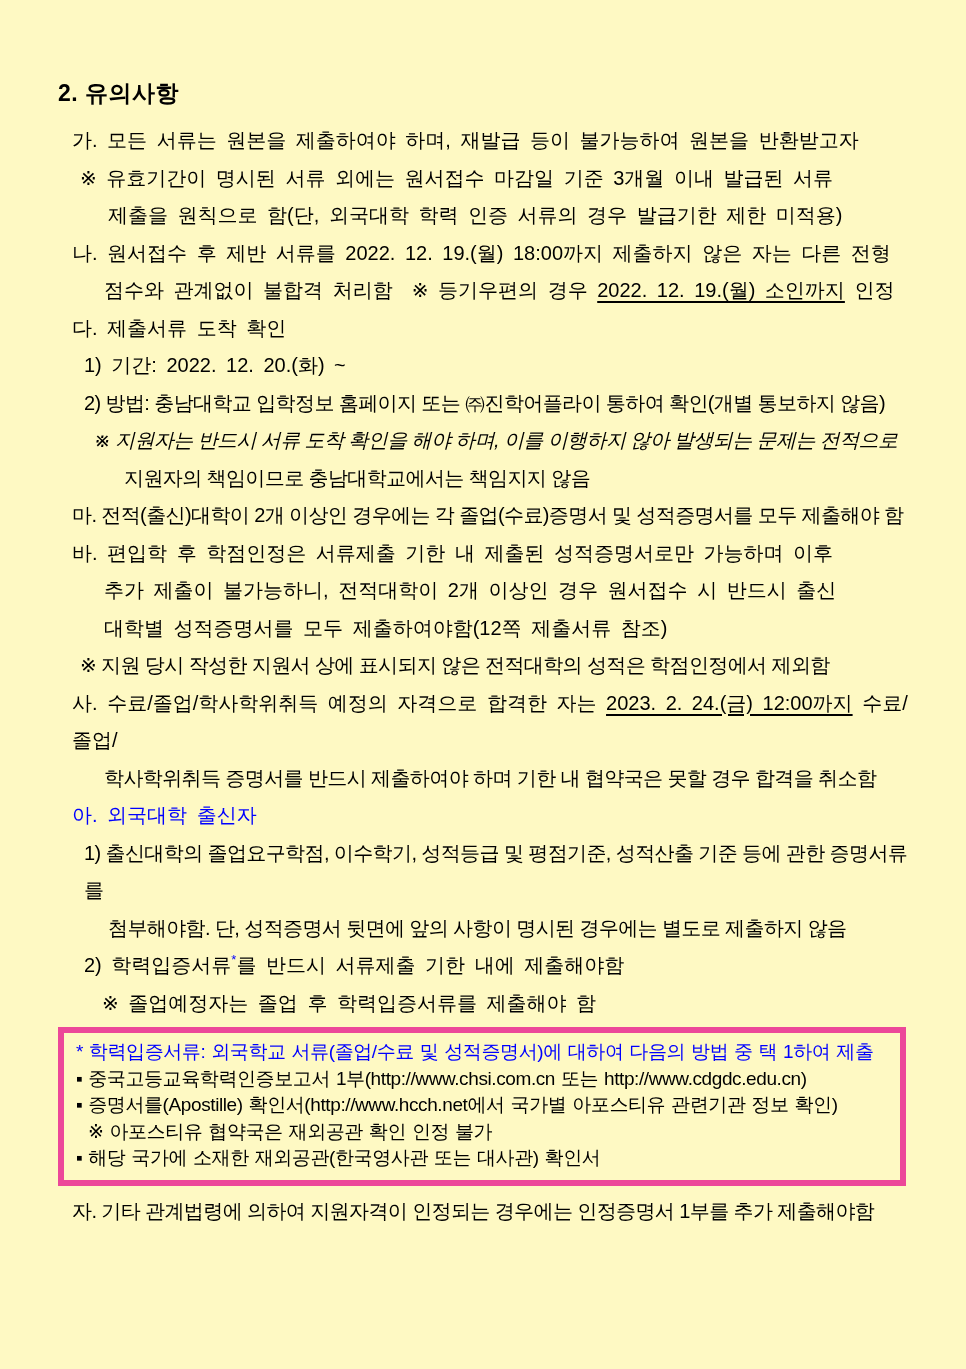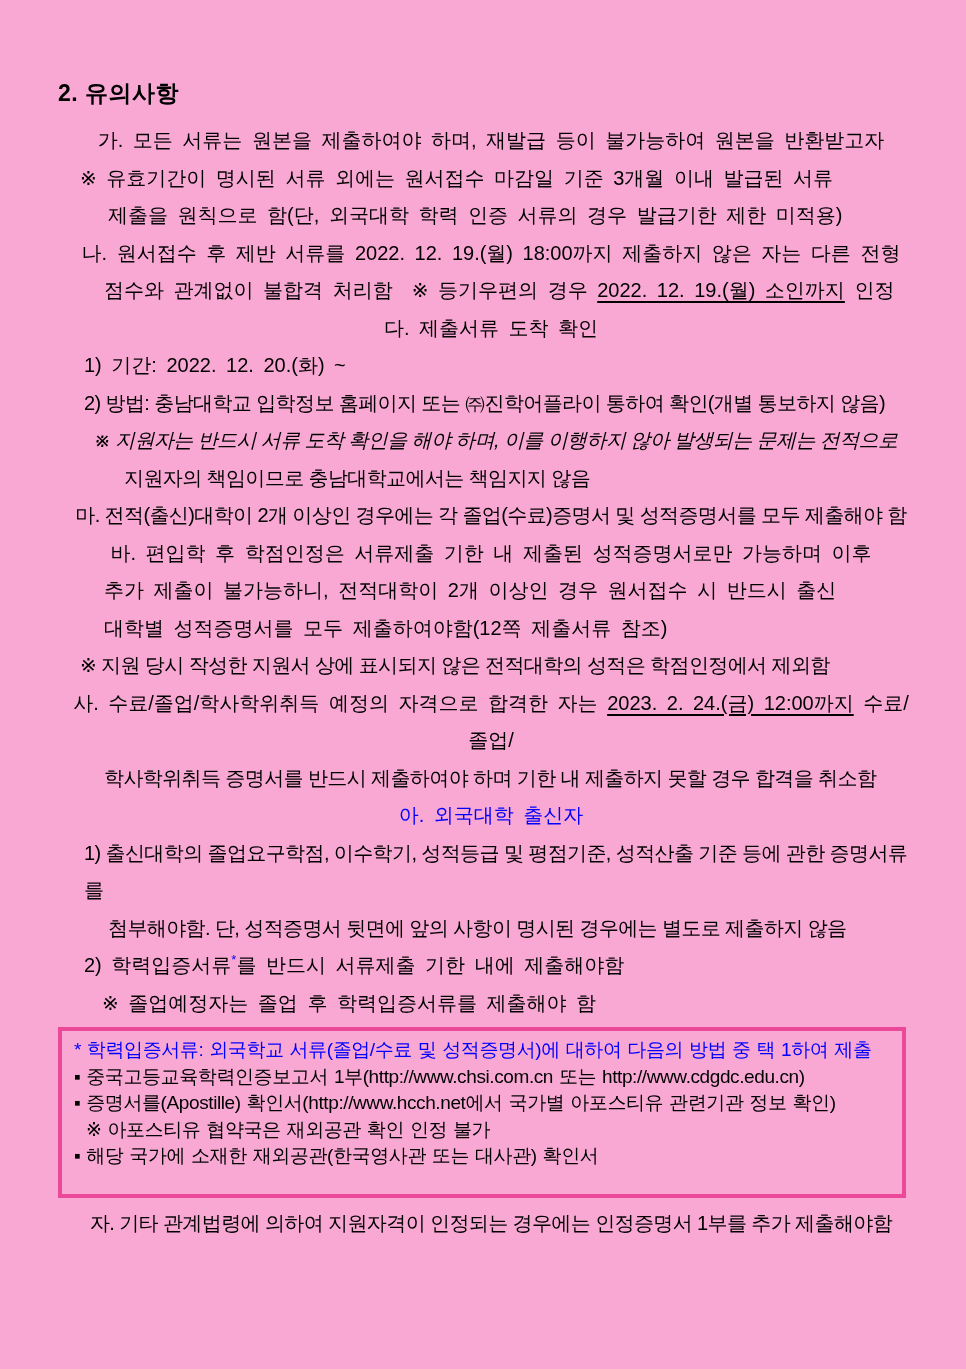--- a/index.html
+++ b/index.html
@@ -1,53 +1,53 @@
 <!DOCTYPE html>
 <html><head>
 <meta charset="utf-8">
 <style>
   html,body{margin:0;padding:0;background:#ffffff;}
   .page{
     position:relative;
     width:966px;height:1369px;
     box-sizing:border-box;
     padding:78px 56px 0 58px;
-    background:#f9a8d4;
+    background:#fef9c3;
     color:#000000;
     font-family:"Liberation Sans","DejaVu Sans",sans-serif;
   }
   .title{
     font-size:23px;font-weight:700;
     margin:0 0 14px 0;line-height:30px;
     letter-spacing:0.5px;
   }
   .ln{
     font-size:20px;line-height:37.5px;
     white-space:pre-wrap;
     word-spacing:4px;
   }
   .tight{word-spacing:0px;letter-spacing:-0.6px;}
   .b{font-weight:400;}
   .u{text-decoration:underline;text-underline-offset:4px;text-decoration-thickness:2px;}
   .blue{color:#0000ff;}
   .sup{vertical-align:super;font-size:13px;line-height:0;}
-  .i-label{padding-left:14px;text-align:center;}
+  .i-label{padding-left:14px;}
   .i-cont{padding-left:46px;}
   .i-note{padding-left:22px;}
   .i-note-cont{padding-left:50px;}
   .i-num{padding-left:26px;}
   .i-num-note{padding-left:36px;font-style:italic;}
   .i-num-note-cont{padding-left:66px;}
   .i-ah-cont{padding-left:50px;}
   .i-ah-note{padding-left:44px;}
   .i-num3{padding-left:20px;}
   .refbox{
-    border:4px solid #ec4899;
+    border:6px solid #ec4899;
     margin:5px 4px 7px 0;
-    padding:6px 12px 24px 12px;
+    padding:6px 12px 8px 12px;
   }
   .refbox .ln{
     font-size:19px;line-height:26.5px;
     word-spacing:1px;letter-spacing:-0.4px;
   }
   .refbox .box-note{padding-left:12px;}
 </style>
 </head>
 <body>
 
@@ -70,21 +70,21 @@
 
 
   <div class="ln i-label tight"><span>마. 전적(출신)대학이 2개 이상인 경우에는 각 졸업(수료)증명서 및 성적증명서를 모두 제출해야 함</span></div>
 
   <div class="ln i-label"><span>바. 편입학 후 학점인정은 서류제출 기한 내 제출된 성적증명서로만 가능하며 이후</span></div>
   <div class="ln i-cont"><span>추가 제출이 불가능하니, 전적대학이 2개 이상인 경우 원서접수 시 반드시 출신</span></div>
   <div class="ln i-cont"><span>대학별 성적증명서를 모두 제출하여야함(12쪽 제출서류 참조)</span></div>
   <div class="ln i-note tight"><span>※ 지원 당시 작성한 지원서 상에 표시되지 않은 전적대학의 성적은 학점인정에서 제외함</span></div>
 
   <div class="ln i-label"><span>사. </span><span class="b">수료/졸업/학사학위취득 예정의 자격으로 합격한 자는 </span><span class="b u">2023. 2. 24.(금) 12:00까지</span><span> 수료/졸업/</span></div>
-  <div class="ln i-cont tight"><span>학사학위취득 증명서를 반드시 제출하여야 하며 기한 내 제출하지 못할 경우 합격을 취소함</span></div>
+  <div class="ln i-cont tight"><span>학사학위취득 증명서를 반드시 제출하여야 하며 기한 내 협약국은 못할 경우 합격을 취소함</span></div>
 
   <div class="ln i-label"><span class="b blue">아. 외국대학 출신자</span></div>
 
   <div class="ln i-num tight"><span>1) 출신대학의 졸업요구학점, 이수학기, 성적등급 및 평점기준, 성적산출 기준 등에 관한 증명서류를</span></div>
   <div class="ln i-ah-cont tight"><span>첨부해야함. 단, 성적증명서 뒷면에 앞의 사항이 명시된 경우에는 별도로 제출하지 않음</span></div>
   <div class="ln i-num"><span>2) 학력입증서류</span><span class="sup blue b">*</span><span>를 반드시 서류제출 기한 내에 제출해야함</span></div>
   <div class="ln i-ah-note"><span>※ 졸업예정자는 졸업 후 학력입증서류를 제출해야 함</span></div>
 
   <div class="refbox">
     <div class="ln"><span class="b blue">* 학력입증서류: 외국학교 서류(졸업/수료 및 성적증명서)에 대하여 다음의 방법 중 택 1하여 제출</span></div>

